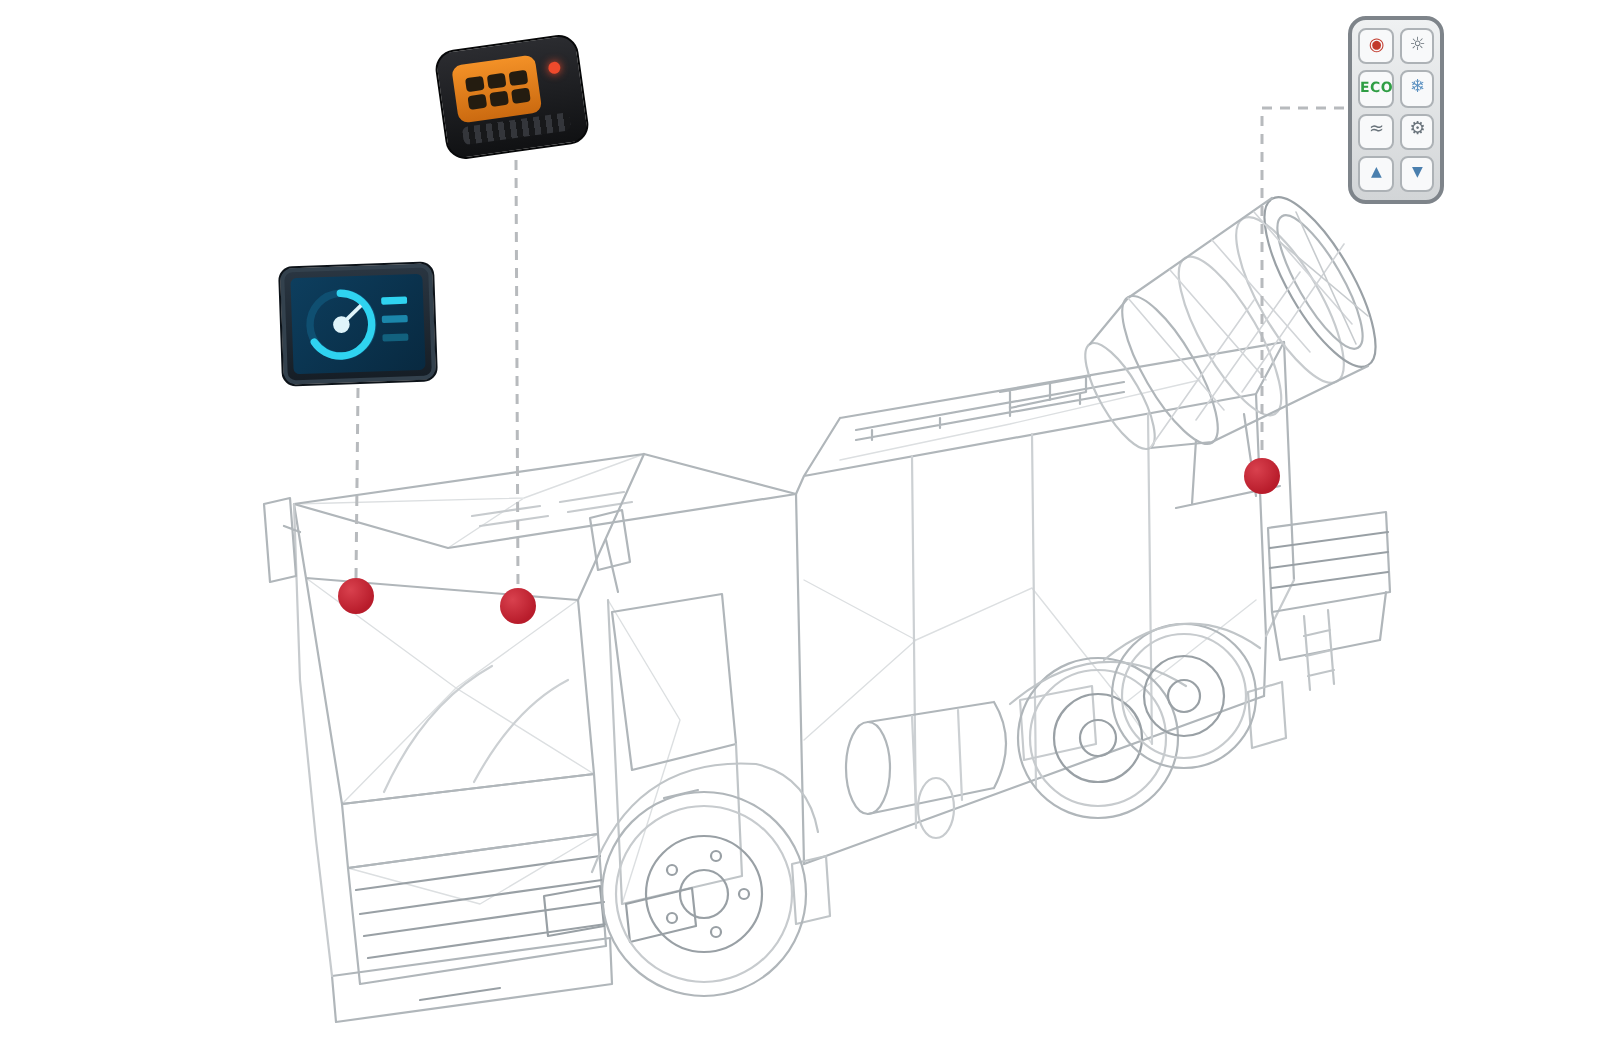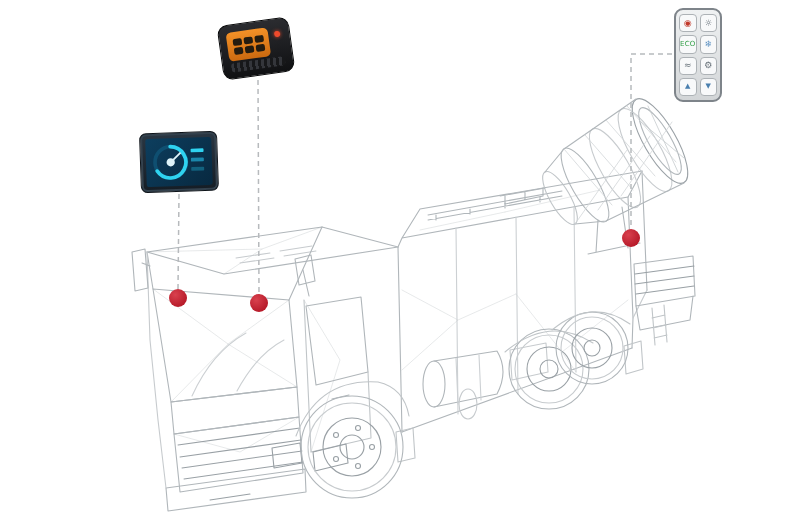--- a/index.html
+++ b/index.html
@@ -44,21 +44,21 @@
             background:linear-gradient(180deg,#eff1f2,#d2d5d7);
             border:2px solid #7e848a; border-radius:9px; padding:4px 3px; }
   .keypad-inner { display:grid; grid-template-columns:1fr 1fr; grid-auto-rows:1fr;
             gap:3px; height:100%; }
   .key { background:#f8f9fa; border:1px solid #adb2b6; border-radius:4px;
          display:flex; align-items:center; justify-content:center;
          font-size:9px; line-height:1; color:#68727a; }
   .key-0 span { color:#c23a2c; }
   .key-3 span { color:#5d92c2; }
   .key-6 span, .key-7 span { color:#4a7fae; font-size:7px; }
-  .key-eco span { color:#2f9e44; font-weight:normal; font-size:7px; letter-spacing:.2px;text-align:right; }
+  .key-eco span { color:#2f9e44; font-weight:bold; font-size:7px; letter-spacing:.2px;text-align:right; }
 </style>
 </head>
 <body>
 
 <div class="stage">
 
   <svg class="scene" width="800" height="522" viewBox="0 0 800 522">
 
     <g fill="none" stroke="#b0b6ba" stroke-width="1.1" stroke-linejoin="round" stroke-linecap="round">
 

